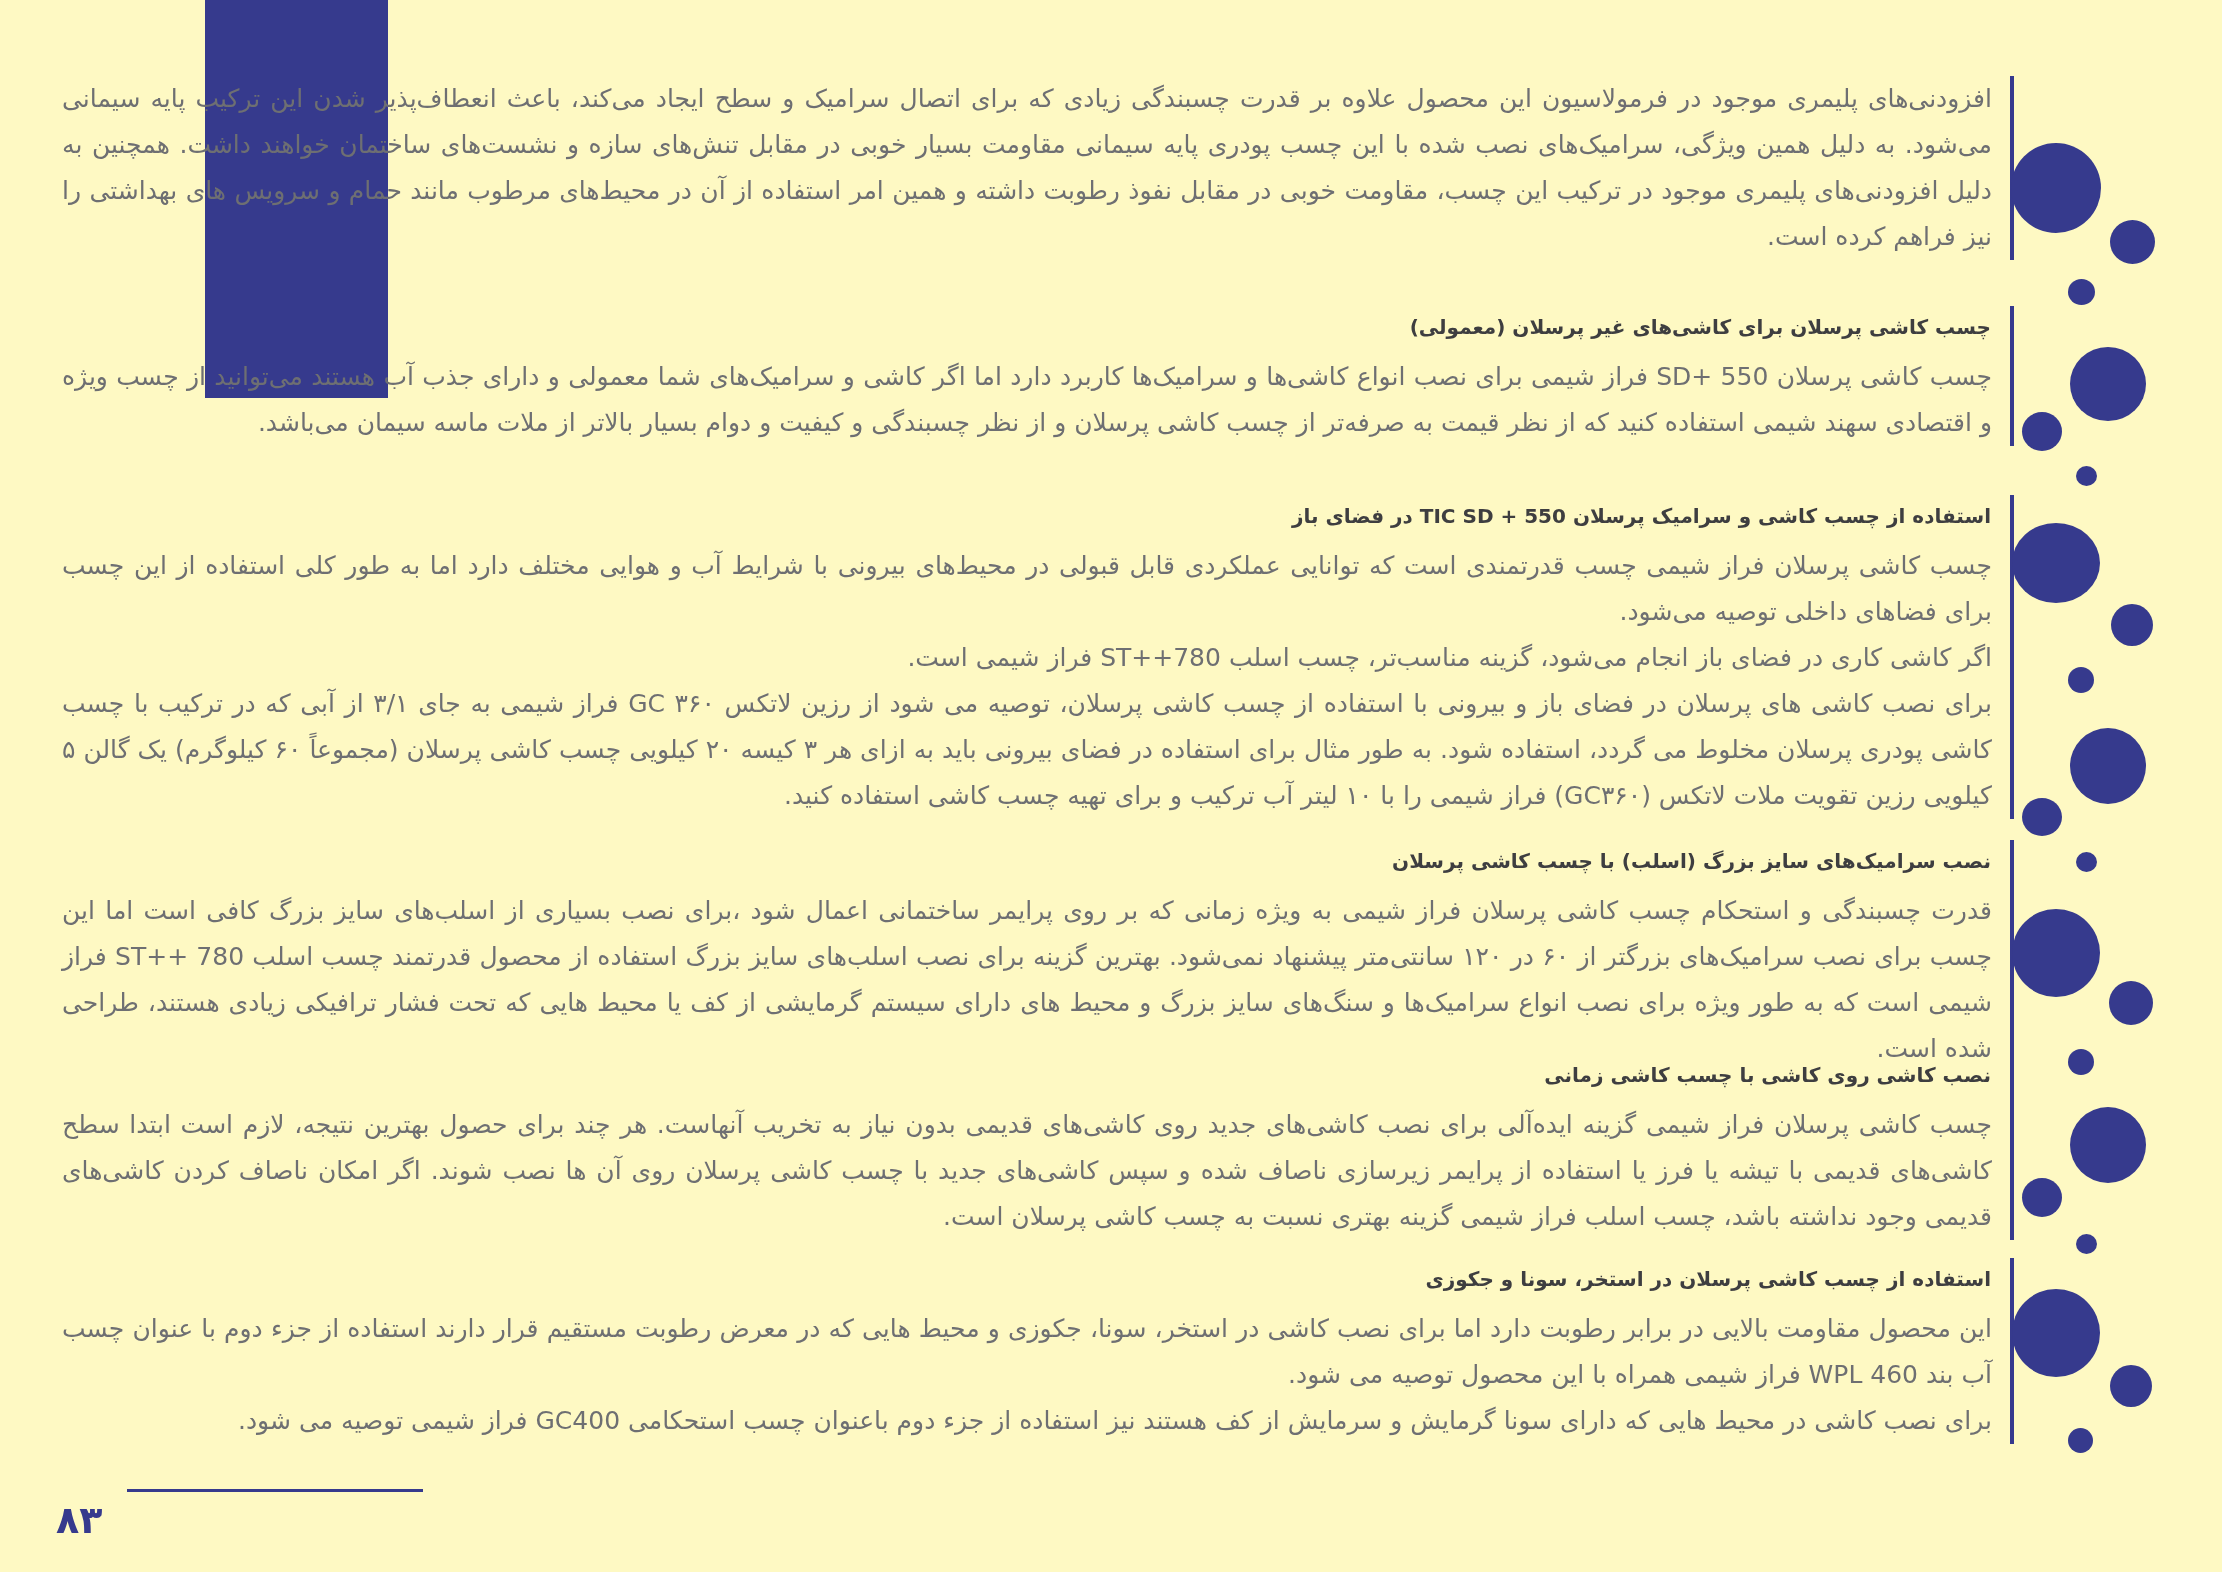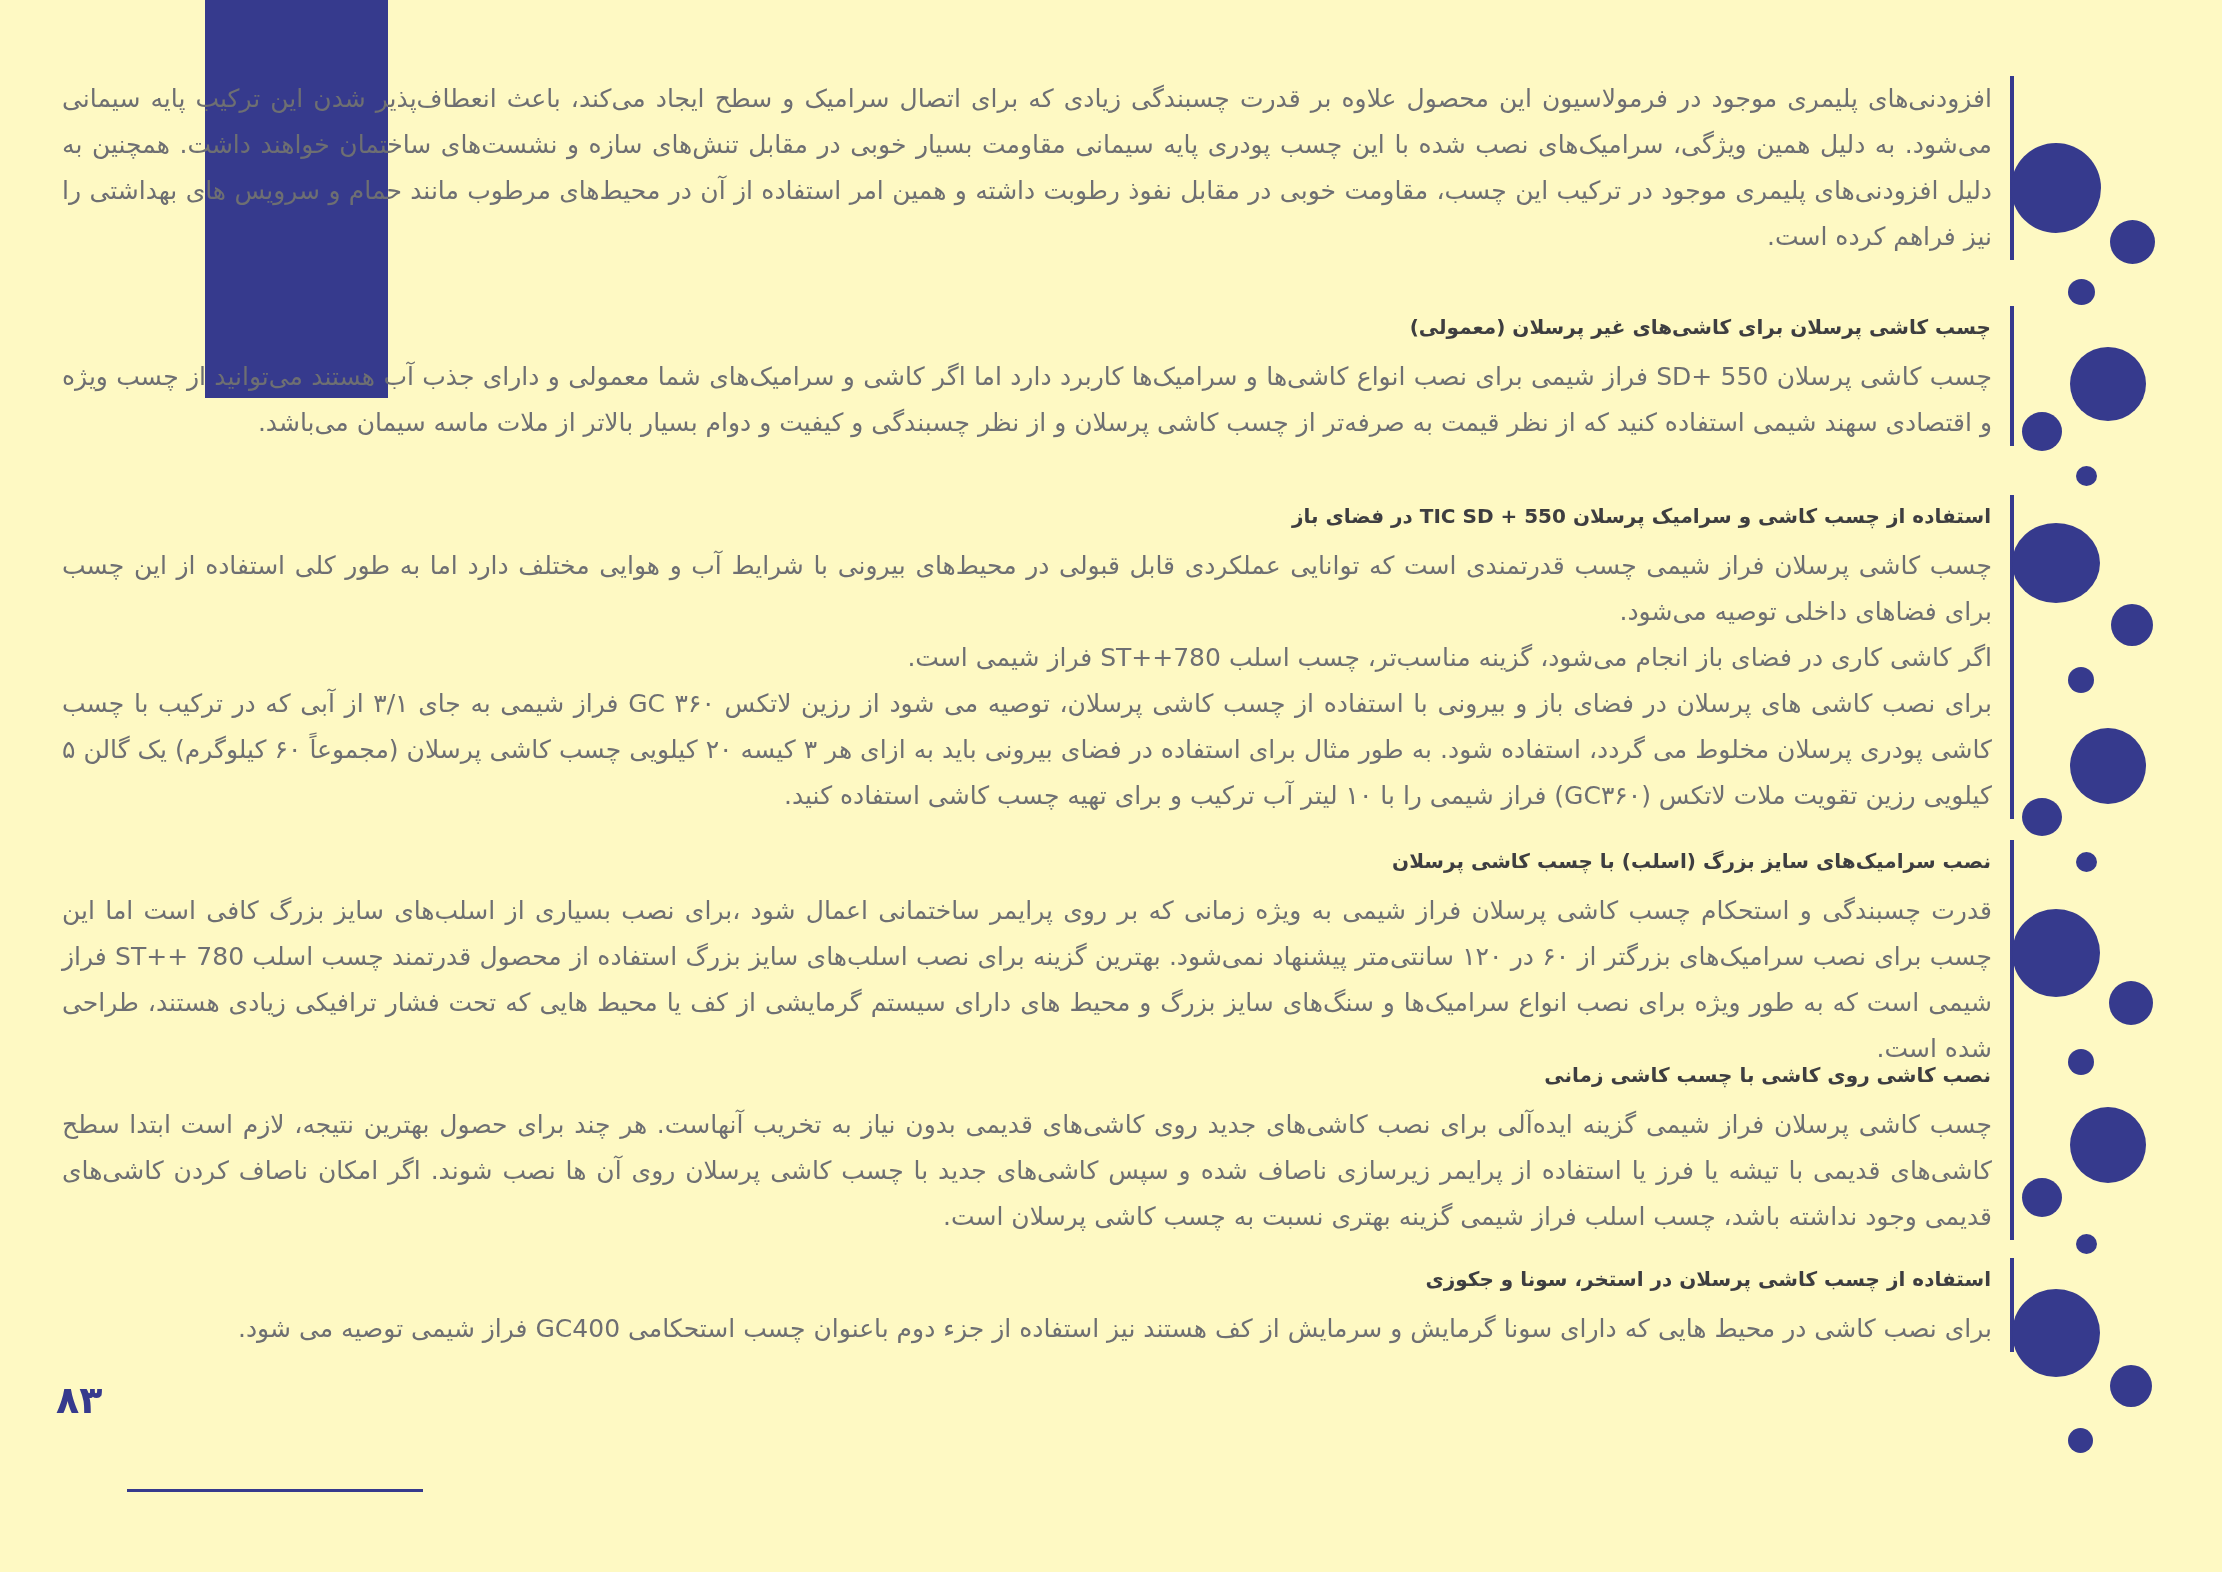--- a/index.html
+++ b/index.html
@@ -39,21 +39,21 @@
     color:#3e3e40;
   }
   
   .circle{
     position:absolute;
     background:#363a8d;
     border-radius:50%;
   }
   
   .page-num{
-    position:absolute;left:56px;top:1380px;
+    position:absolute;left:56px;top:1500px;
     color:#363a8d;font-size:38px;font-weight:bold;
     line-height:40px;
   }
   .footer-line{
     position:absolute;left:127px;top:1489px;
     width:296px;height:3px;background:#363a8d;
   }
 </style>
 </head>
 <body>
@@ -83,20 +83,21 @@
     <p>قدرت چسبندگی و استحکام چسب کاشی پرسلان فراز شیمی به ویژه زمانی که بر روی پرایمر ساختمانی اعمال شود ،برای نصب بسیاری از اسلب‌های سایز بزرگ کافی است اما این چسب برای نصب سرامیک‌های بزرگتر از ۶۰ در ۱۲۰ سانتی‌متر پیشنهاد نمی‌شود. بهترین گزینه برای نصب اسلب‌های سایز بزرگ استفاده از محصول قدرتمند چسب اسلب ST++ 780 فراز شیمی است که به طور ویژه برای نصب انواع سرامیک‌ها و سنگ‌های سایز بزرگ و محیط های دارای سیستم گرمایشی از کف یا محیط هایی که تحت فشار ترافیکی زیادی هستند، طراحی شده است.</p>
   </section>
 
   <section class="block" style="top:1054px">
     <h2>نصب کاشی روی کاشی با چسب کاشی زمانی</h2>
     <p>چسب کاشی پرسلان فراز شیمی گزینه ایده‌آلی برای نصب کاشی‌های جدید روی کاشی‌های قدیمی بدون نیاز به تخریب آنهاست. هر چند برای حصول بهترین نتیجه، لازم است ابتدا سطح کاشی‌های قدیمی با تیشه یا فرز یا استفاده از پرایمر زیرسازی ناصاف شده و سپس کاشی‌های جدید با چسب کاشی پرسلان روی آن ها نصب شوند. اگر امکان ناصاف کردن کاشی‌های قدیمی وجود نداشته باشد، چسب اسلب فراز شیمی گزینه بهتری نسبت به چسب کاشی پرسلان است.</p>
   </section>
 
   <section class="block" style="top:1258px">
     <h2>استفاده از چسب کاشی پرسلان در استخر، سونا و جکوزی</h2>
+    <p>این محصول مقاومت بالایی در برابر رطوبت دارد اما برای نصب کاشی در استخر، سونا، جکوزی و محیط هایی که در معرض رطوبت مستقیم قرار دارند استفاده از جزء دوم با عنوان چسب آب بند WPL 460 فراز شیمی همراه با این محصول توصیه می شود.</p>
     <p>برای نصب کاشی در محیط هایی که دارای سونا گرمایش و سرمایش از کف هستند نیز استفاده از جزء دوم باعنوان چسب استحکامی GC400 فراز شیمی توصیه می شود.</p>
   </section>
 
   <div class="circle" style="left:2011px;top:143px;width:90px;height:90px"></div>
   <div class="circle" style="left:2110px;top:220px;width:45px;height:44px"></div>
   <div class="circle" style="left:2068px;top:279px;width:27px;height:26px"></div>
 
   <div class="circle" style="left:2070px;top:347px;width:76px;height:74px"></div>
   <div class="circle" style="left:2022px;top:412px;width:40px;height:39px"></div>
   <div class="circle" style="left:2076px;top:466px;width:21px;height:20px"></div>

